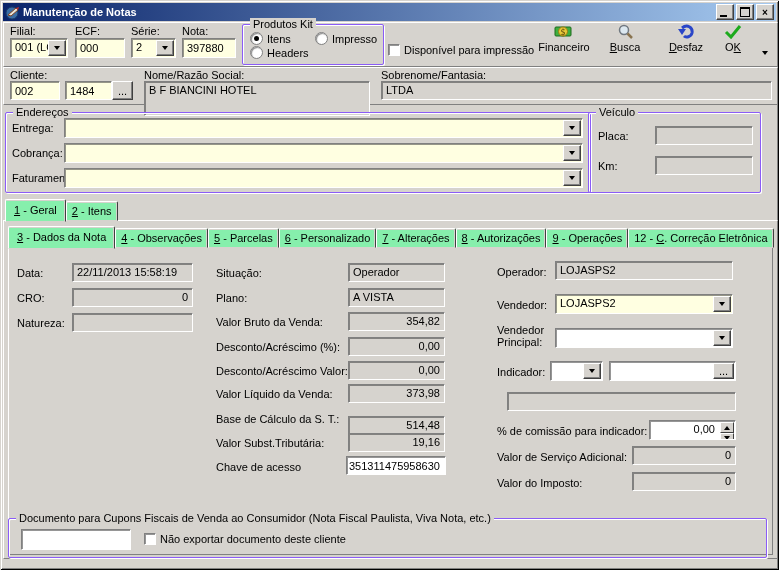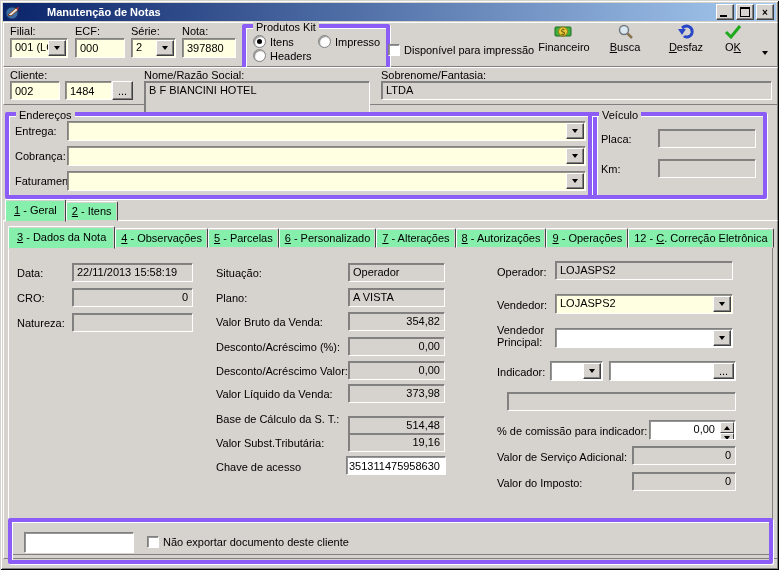--- a/index.html
+++ b/index.html
@@ -22,30 +22,30 @@
   input.sunken{font:11px "Liberation Sans",sans-serif;outline:none;}
   .gray{background:#d6d3ce;}
   .white{background:#ffffff;}
   .right{text-align:right;}
   .panel{
     position:absolute;background:#d6d3ce;
     border:1px solid;border-color:#ffffff #808080 #808080 #ffffff;
   }
   .group{
     position:absolute;
-    border:4px solid #8b5cf6;border-radius:2px;
+    border:1px solid #8b5cf6;border-radius:2px;
     box-shadow: inset 1px 1px 0 #ffffff, 1px 1px 0 #ffffff;
   }
   .group-title{
     position:absolute;top:-7px;left:7px;background:#d6d3ce;padding:0 3px;white-space:nowrap;
   }
   .titlebar{
     position:absolute;left:3px;top:3px;width:773px;height:18px;
     background:linear-gradient(to right,#0a246a,#a6caf0);
-    display:flex;align-items:center;color:#fff;font-weight:bold;gap:24px;
+    display:flex;align-items:center;color:#fff;font-weight:bold;
   }
   .winbtn{
     width:16px;height:14px;margin-left:2px;background:#d6d3ce;
     border:1px solid;border-color:#ffffff #404040 #404040 #ffffff;
     box-shadow: inset -1px -1px 0 #808080;
     display:flex;align-items:center;justify-content:center;
     color:#000;font-weight:bold;font-size:10px;position:relative;
   }
   .glyph-min{position:absolute;left:3px;bottom:2px;width:7px;height:2px;background:#000;}
   .glyph-max{width:8px;height:7px;border:1px solid #000;border-top-width:2px;}
@@ -383,18 +383,19 @@
 <div class="sunken gray right abs" style="left:632px;top:446px;width:104px;height:19px;">
   <span>0</span>
 </div>
 
 <span class="lbl" style="left:497px;top:477px;">Valor do Imposto:</span>
 <div class="sunken gray right abs" style="left:632px;top:472px;width:104px;height:19px;">
   <span>0</span>
 </div>
 
 <div class="group" style="left:8px;top:518px;width:757px;height:38px;">
+  <span class="group-title">Documento para Cupons Fiscais de Venda ao Consumidor (Nota Fiscal Paulista, Viva Nota, etc.)</span>
   <input class="sunken white abs" style="left: 12px; top: 10px; width: 110px; height: 21px;" value="">
   <div class="radio-row" style="left:135px;top:14px;">
     <span class="checkbox"></span>
     <span>Não exportar documento deste cliente</span>
   </div>
 </div>
 
 </body></html>

